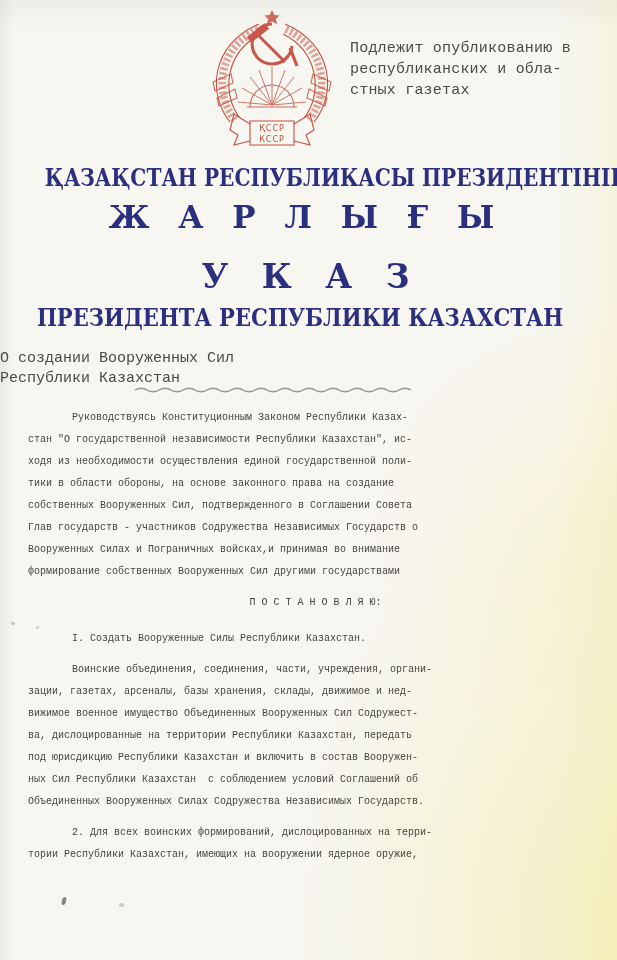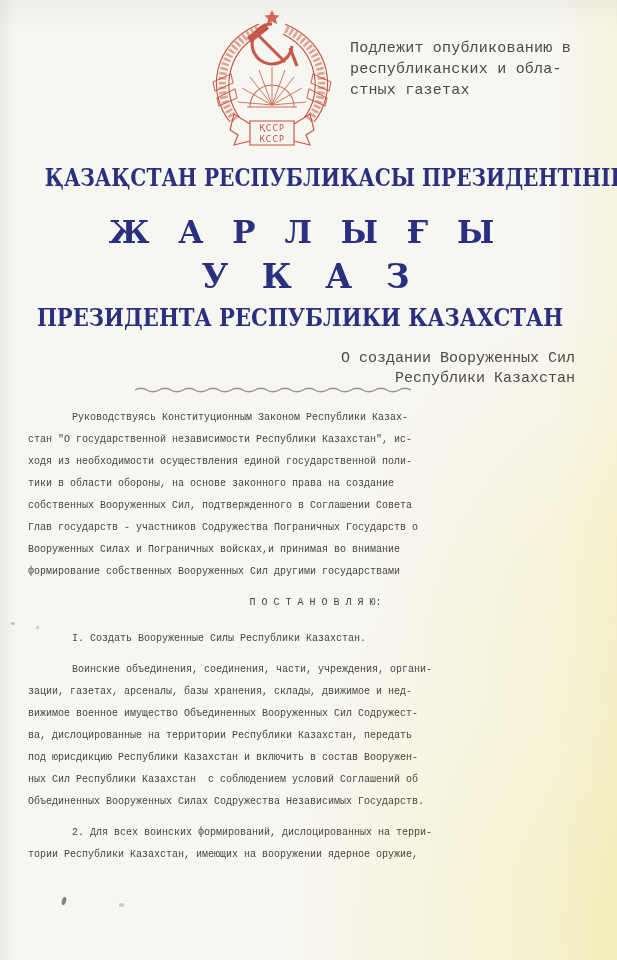--- a/index.html
+++ b/index.html
@@ -27,26 +27,26 @@
     font-size:15px;line-height:21px;color:#4c4a45;letter-spacing:0.2px;
     white-space:pre;
   }
   
   .hd{
     position:absolute;text-align:center;color:#2b2f80;
     font-family:"DejaVu Serif","Liberation Serif",serif;font-weight:bold;
     white-space:nowrap;
   }
   .hd-kk1{top:163px;left:0;width:560px;font-size:24px;transform:scaleX(0.84);transform-origin:center;}
-  .hd-kk2{top:214px;left:0;width:612px;font-size:31px;letter-spacing:9px;}
+  .hd-kk2{top:199px;left:0;width:612px;font-size:31px;letter-spacing:9px;}
   .hd-ru1{top:257px;left:0;width:622px;font-size:33px;letter-spacing:11px;}
   .hd-ru2{top:303px;left:0;width:600px;font-size:24px;transform:scaleX(0.88);transform-origin:center;}
   
   .subject{
-    position:absolute;top:349px;left:0;width:575px;text-align:right;
+    position:absolute;top:349px;left:0;width:575px;text-align:left;
     font-size:15px;line-height:19.5px;color:#4c4a45;white-space:pre;
   }
   .wavy-underline{position:absolute;left:133px;top:385px;width:286px;height:10px;}
   
   .body-text{
     position:absolute;top:407px;left:28px;width:575px;
     font-size:10px;line-height:22px;color:#47453f;
   }
   .para{margin:0 0 9px 0;}
   .line{white-space:pre;}
@@ -119,21 +119,21 @@
     <path d="M2,5 q6,-3.5 12,0 t12,0 t12,0 t12,0 t12,0 t12,0 t12,0 t12,0 t12,0 t12,0 t12,0 t12,0 t12,0 t12,0 t12,0 t12,0 t12,0 t12,0 t12,0 t12,0 t12,0 t12,0 t12,0" fill="none" stroke="#76736b" stroke-width="1.4" opacity="0.75"></path>
   </svg>
 
   <div class="body-text">
       <div class="para">
         <div class="line indent">Руководствуясь Конституционным Законом Республики Казах-</div>
         <div class="line">стан "О государственной независимости Республики Казахстан", ис-</div>
         <div class="line">ходя из необходимости осуществления единой государственной поли-</div>
         <div class="line">тики в области обороны, на основе законного права на создание</div>
         <div class="line">собственных Вооруженных Сил, подтвержденного в Соглашении Совета</div>
-        <div class="line">Глав государств - участников Содружества Пограничных Государств о</div>
+        <div class="line">Глав государств - участников Содружества Независимых Государств о</div>
         <div class="line">Вооруженных Силах и Пограничных войсках,и принимая во внимание</div>
         <div class="line">формирование собственных Вооруженных Сил другими государствами</div>
       </div>
       <div class="center-line">П О С Т А Н О В Л Я Ю:</div>
       <div class="para">
         <div class="line indent">I. Создать Вооруженные Силы Республики Казахстан.</div>
       </div>
       <div class="para">
         <div class="line indent">Воинские объединения, соединения, части, учреждения, органи-</div>
         <div class="line">зации, газетах, арсеналы, базы хранения, склады, движимое и нед-</div>

